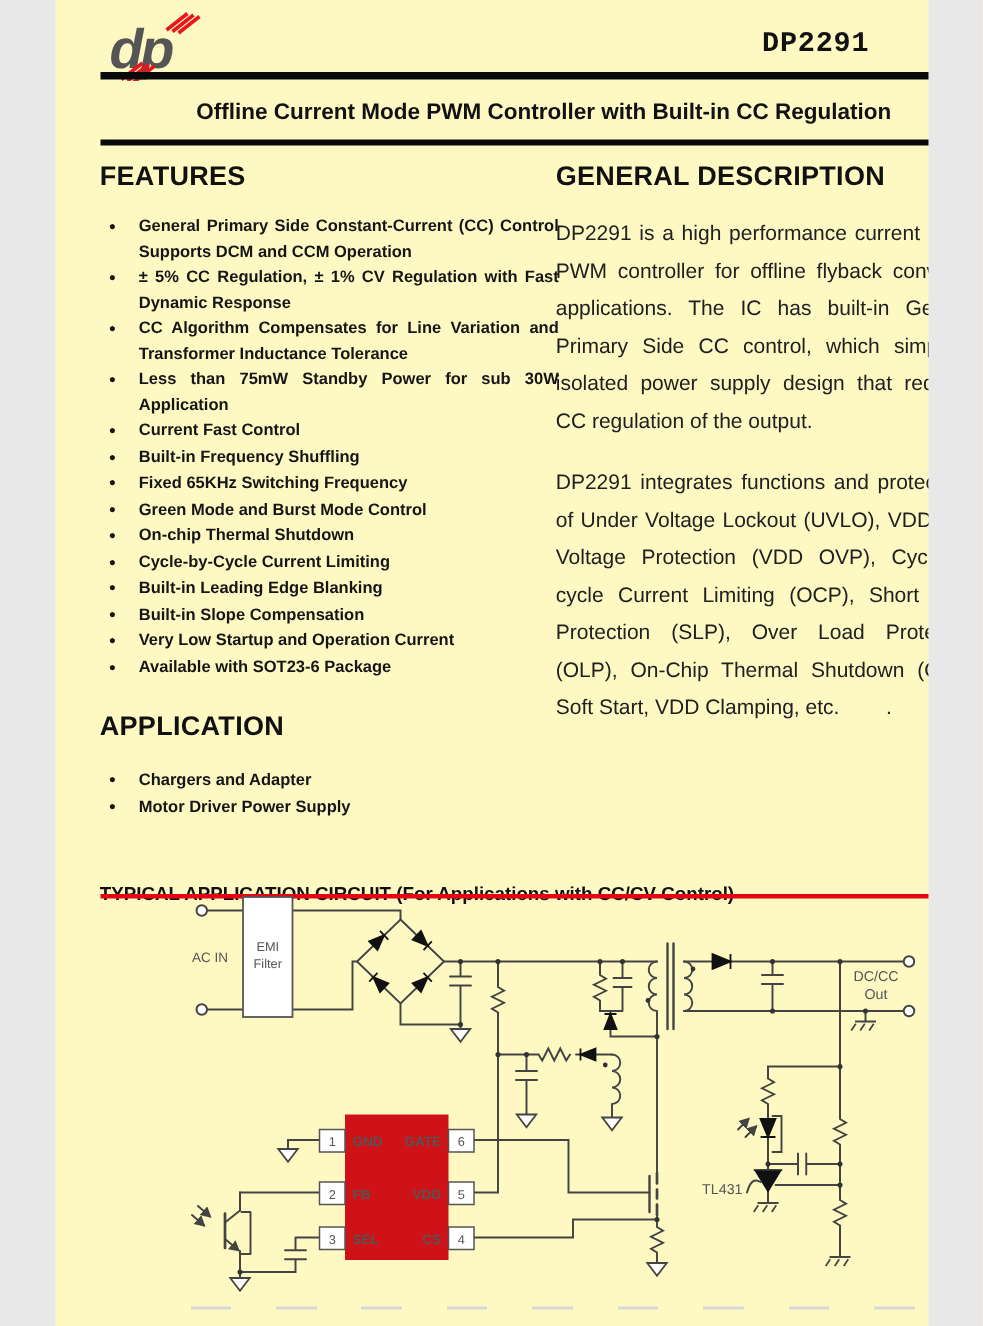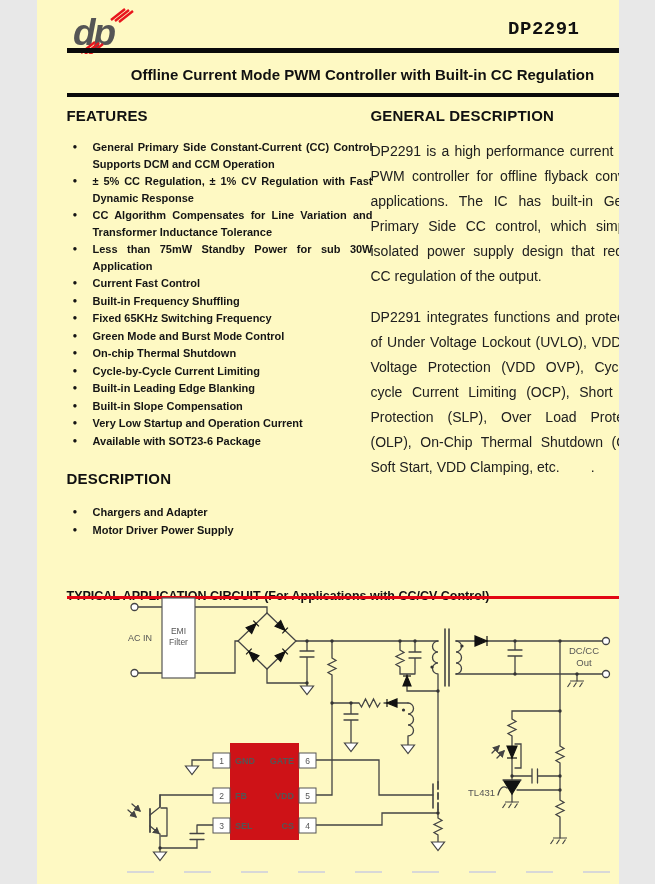--- a/index.html
+++ b/index.html
@@ -8,21 +8,21 @@
   .logo{position:absolute;left:32px;top:8px;width:74px;height:46px;}
   .part-number{position:absolute;top:18px;right:39px;font-size:19px;font-weight:bold;letter-spacing:.5px;font-family:Liberation Mono, monospace;}
   .rule{position:absolute;left:30px;width:592px;background:#0a0a0a;}
   .rule1{top:48px;height:5px;}
   .rule2{top:93px;height:4px;}
   .doc-title{position:absolute;left:30px;top:66px;width:592px;text-align:center;
              font-size:15px;font-weight:bold;}
   .col{position:absolute;top:107px;}
   .col-left{left:30px;width:306px;}
   .col-right{left:334px;width:283px;}
-  .sec-head{font-size:15px;font-weight:bold;margin:0 0 15px 0;letter-spacing:.2px;}
+  .sec-head{font-size:18px;font-weight:bold;margin:0 0 15px 0;letter-spacing:.2px;}
   ul.blist{list-style:none;margin:0;padding:0;}
   ul.blist li{position:relative;padding-left:26px;font-size:11px;font-weight:bold;
               line-height:16.5px;text-align:justify;margin-bottom:1px;color:#151515;}
   ul.blist .blt{position:absolute;left:6px;top:0;font-size:8px;}
   .apps-head{margin-top:21px;margin-bottom:17px;}
   .paras p{font-size:14px;line-height:25px;text-align:justify;margin:0 0 16px 0;color:#202020;}
   .circ-head{position:absolute;left:30px;top:576px;font-size:12.5px;font-weight:bold;}
   .rule-red{position:absolute;left:30px;top:596px;width:592px;height:3px;background:var(--accent-red,#e30613);}
   .circuit{position:absolute;left:0;top:595px;width:655px;height:289px;}
   svg{font-family:"Liberation Sans","DejaVu Sans",sans-serif;}
@@ -61,21 +61,21 @@
         <li><span class="blt">●</span><span>Built-in Frequency Shuffling</span></li>
         <li><span class="blt">●</span><span>Fixed 65KHz Switching Frequency</span></li>
         <li><span class="blt">●</span><span>Green Mode and Burst Mode Control</span></li>
         <li><span class="blt">●</span><span>On-chip Thermal Shutdown</span></li>
         <li><span class="blt">●</span><span>Cycle-by-Cycle Current Limiting</span></li>
         <li><span class="blt">●</span><span>Built-in Leading Edge Blanking</span></li>
         <li><span class="blt">●</span><span>Built-in Slope Compensation</span></li>
         <li><span class="blt">●</span><span>Very Low Startup and Operation Current</span></li>
         <li><span class="blt">●</span><span>Available with SOT23-6 Package</span></li>
       </ul>
-    <h2 class="sec-head apps-head">DESCRIPTION</h2>
+    <h2 class="sec-head apps-head">APPLICATION</h2>
     <ul class="blist">
 
     <li><span class="blt">●</span><span>Chargers and Adapter</span></li>
         <li><span class="blt">●</span><span>Motor Driver Power Supply</span></li>
       </ul>
   </div>
 
   <div class="col col-right">
     <h2 class="sec-head">GENERAL DESCRIPTION</h2>
     <div class="paras">

